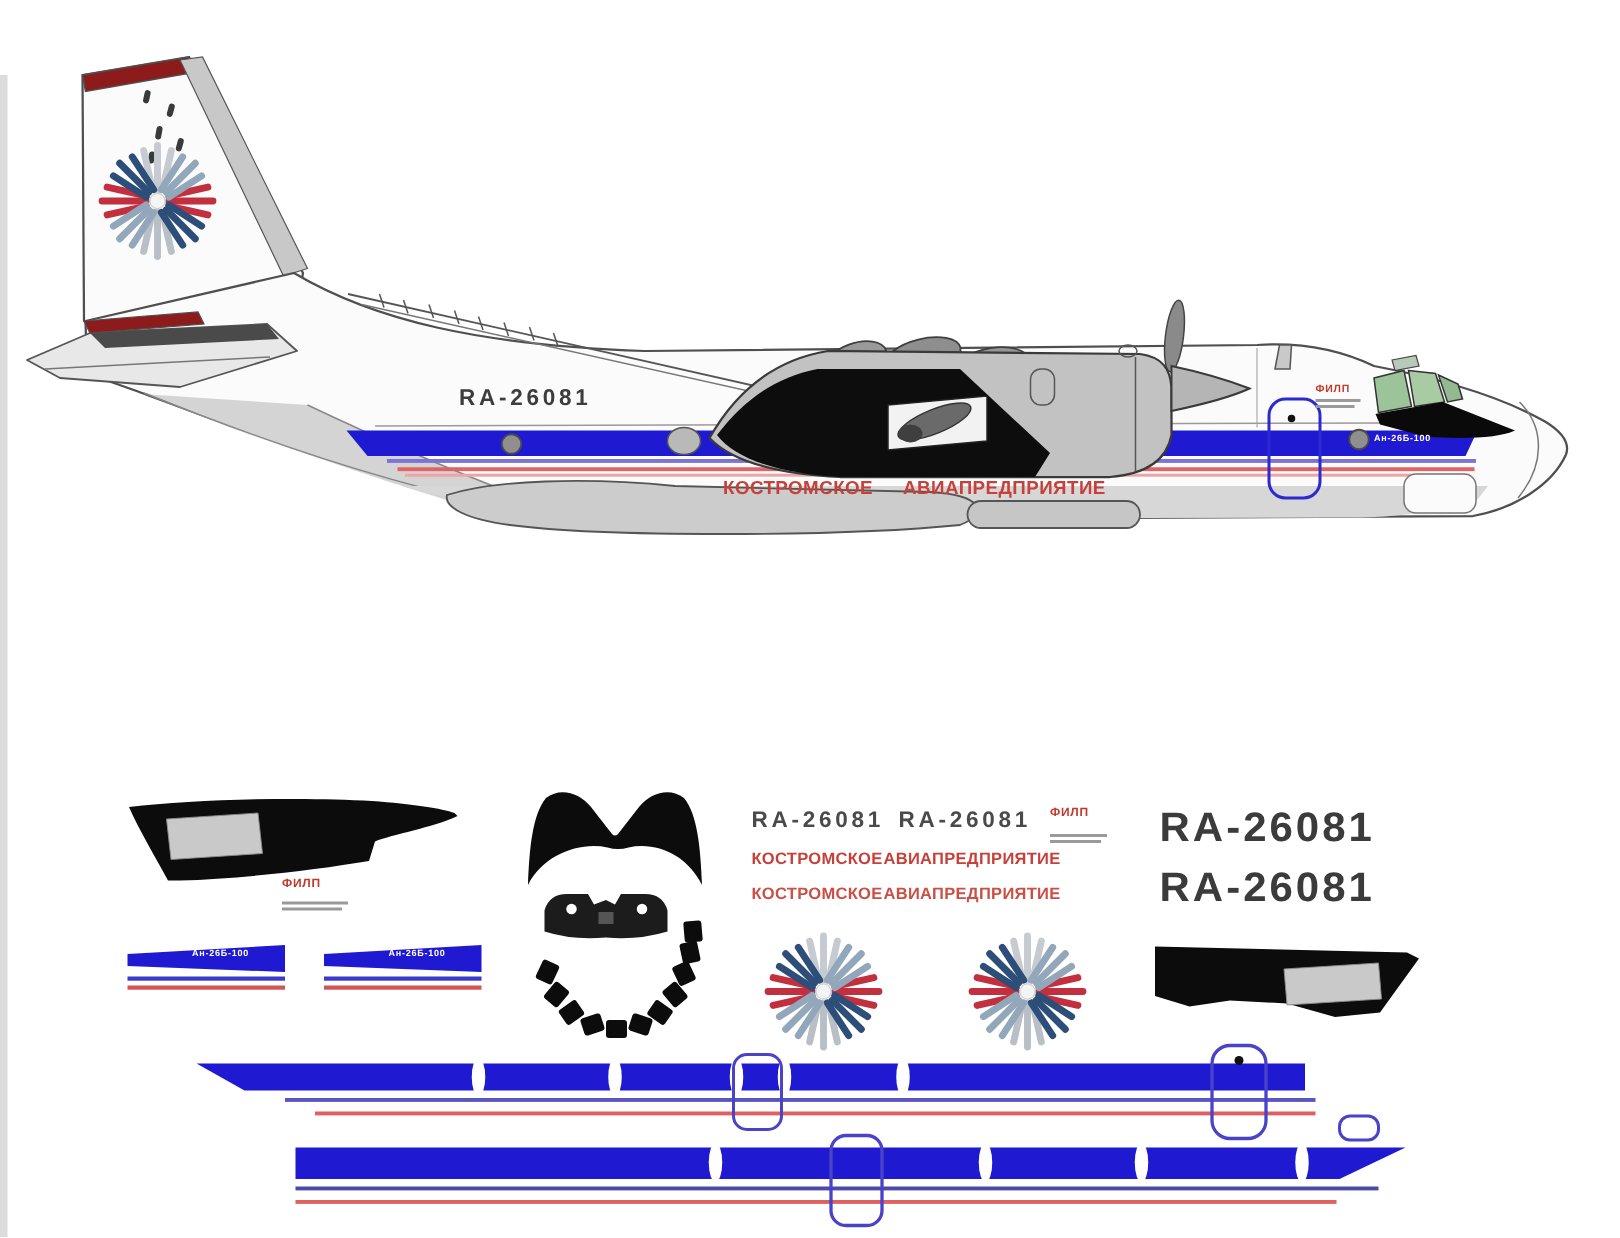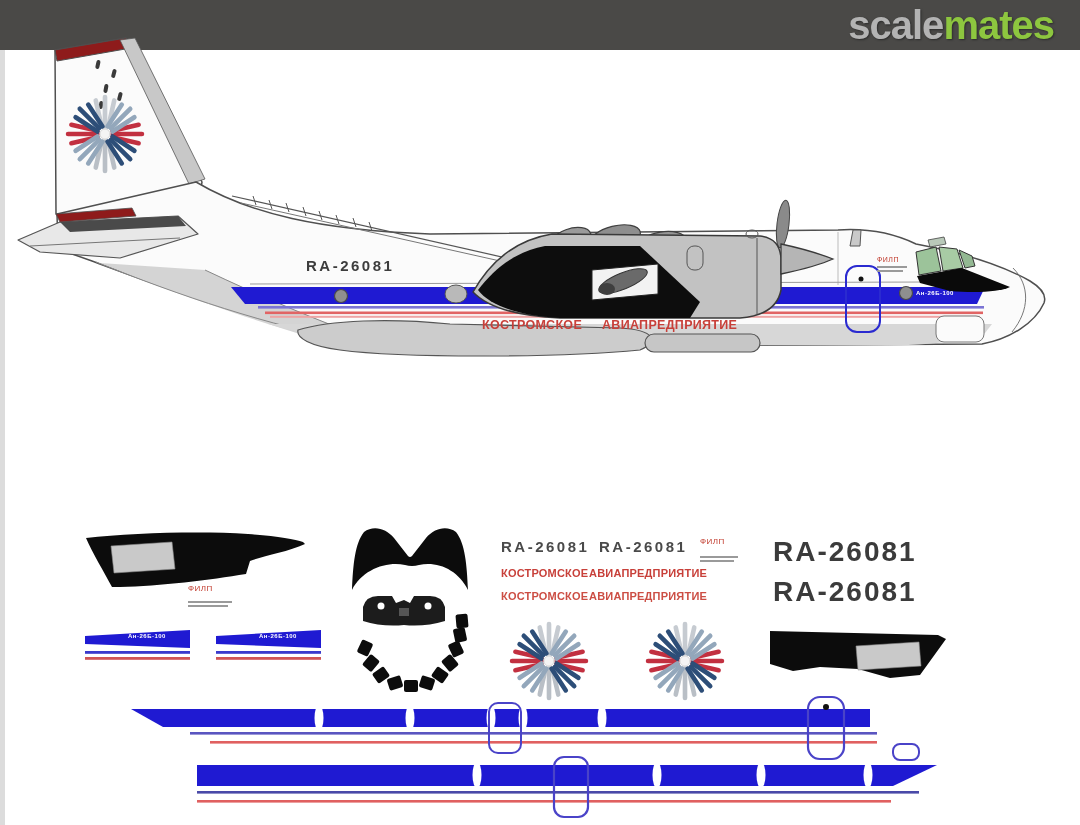--- a/index.html
+++ b/index.html
@@ -10,21 +10,21 @@
         letter-spacing:-1px;line-height:44px;text-shadow:1px 1px 2px #2c2c2c;}
   .logo .s1{color:#b3b3b3;}
   .logo .s2{color:#8dc63f;}
   .edge{position:absolute;left:0;top:50px;width:5px;height:775px;background:#dcdcdc;}
   svg.art{position:absolute;left:0;top:0;width:1080px;height:825px;}
   .txt{position:absolute;white-space:nowrap;line-height:1;z-index:5;}
   .reg-fus{left:306px;top:258px;font-size:15px;font-weight:bold;color:#3d3d3d;letter-spacing:2.5px;transform:scaleY(1.02);}
   .title-red{font-size:12.5px;font-weight:bold;color:#c8403a;letter-spacing:0.3px;}
   .t-fus1{left:482px;top:319px;}
   .t-fus2{left:602px;top:319px;}
-  .emblem{font-size:8px;font-weight:normal;color:#c0392b;letter-spacing:0.5px;}
+  .emblem{font-size:8px;font-weight:bold;color:#c0392b;letter-spacing:0.5px;}
   .em-nose{left:877px;top:256px;font-size:7px;}
   .em-left{left:188px;top:585px;}
   .em-sheet{left:700px;top:538px;}
   .ebar{position:absolute;background:#9a9a9a;z-index:5;}
   .typelbl{font-size:6px;font-weight:bold;color:#ffffff;letter-spacing:0.5px;}
   .tl-nose{left:916px;top:290px;}
   .tl-s1{left:128px;top:633px;}
   .tl-s2{left:259px;top:633px;}
   .reg-sm{font-size:15px;font-weight:bold;color:#4a4a4a;letter-spacing:2.5px;}
   .rs1{left:501px;top:539px;}
@@ -36,25 +36,20 @@
   .ts2b{left:589px;top:591px;color:#cc4e44;}
   .reg-lg{font-size:28px;font-weight:bold;color:#3b3b3b;letter-spacing:2px;transform:scaleY(0.98);}
   .rl1{left:773px;top:538px;}
   .rl2{left:773px;top:578px;}
 </style>
 </head>
 <body>
 
 <div class="stage">
 
-  <div class="banner">
-    <div class="logo">
-      <span class="s1">scale</span><span class="s2">mates</span>
-    </div>
-  </div>
 
   <div class="edge"></div>
 
   <svg class="art" viewBox="0 0 1080 825">
     <defs>
       <symbol id="snowflake" viewBox="-50 -50 100 100">
         <g stroke-linecap="round">
           <g stroke="#c23040" stroke-width="5.5">
             <line x1="9" y1="0" x2="44" y2="0"></line>
               <line x1="9" y1="-4" x2="40" y2="-11"></line>

